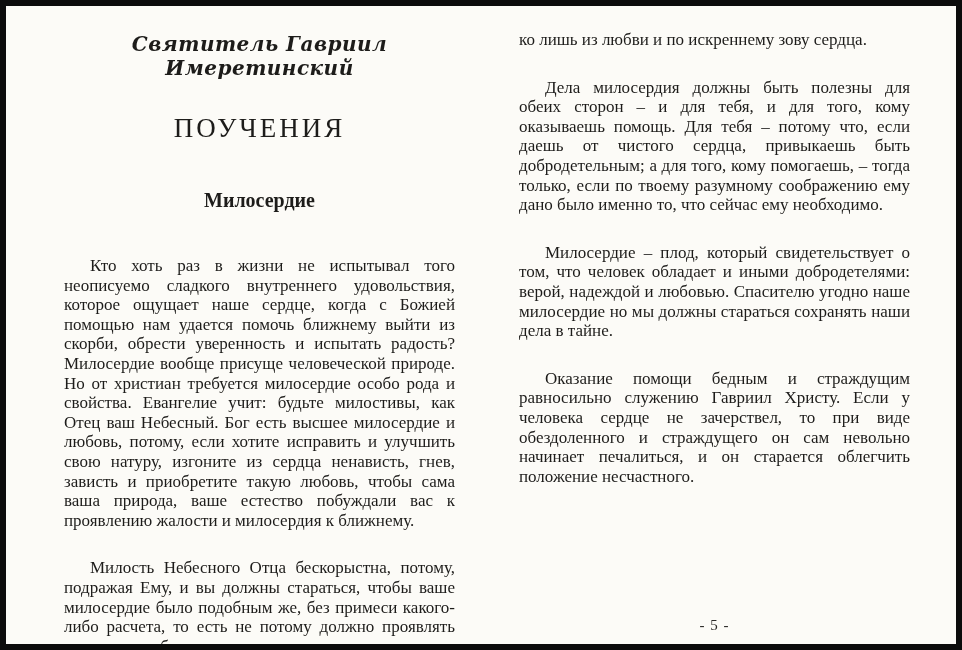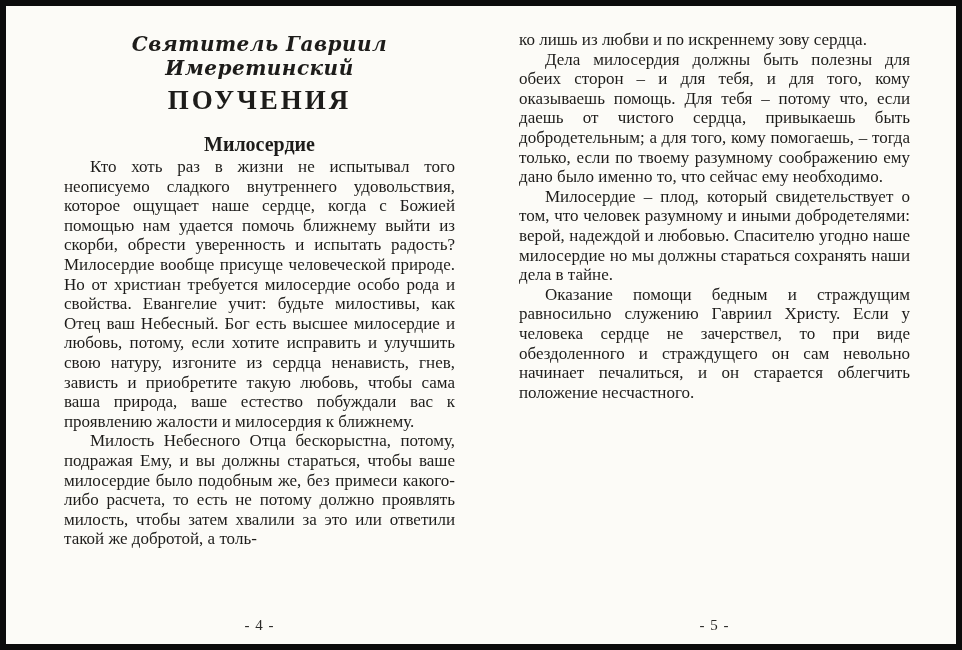--- a/index.html
+++ b/index.html
@@ -15,47 +15,48 @@
     color: #1d1c1a;
     overflow: hidden;
   }
 
   .page {
     width: 50%;
     height: 100%;
     display: flex;
     flex-direction: column;
     overflow: hidden;
+    gap: 28px;
   }
   .page.left  { padding: 26px 26px 8px 58px; }
   .page.right { padding: 24px 46px 8px 38px; }
 
   .author {
     text-align: center;
     font-family: "DejaVu Serif", serif;
     font-style: italic;
     font-weight: bold;
     font-size: 20px;
     letter-spacing: 0.5px;
   }
 
   .book-title {
     text-align: center;
-    font-weight: bold;
+    font-weight: normal;
     font-size: 27px;
     letter-spacing: 3px;
     margin-top: 5px;
   }
 
   .section-title {
     text-align: center;
     font-weight: bold;
     font-size: 20px;
     margin-top: 17px;
-    margin-bottom: 1px;
+    margin-bottom: 16px;
   }
 
   .para {
     font-size: 17px;
     line-height: 19.6px;
     text-align: justify;
     hyphens: auto;
     -webkit-hyphens: auto;
   }
   .para.indent { text-indent: 26px; }
@@ -79,18 +80,18 @@
     <div class="book-title">ПОУЧЕНИЯ</div>
     <div class="section-title">Милосердие</div>
     <p class="para indent">Кто хоть раз в жизни не испытывал того неописуемо сладкого внутреннего удовольствия, которое ощущает наше сердце, когда с Божией помощью нам удается помочь ближнему выйти из скорби, обрести уверенность и испытать радость? Милосердие вообще присуще человеческой природе. Но от христиан требуется милосердие особо рода и свойства. Евангелие учит: будьте милостивы, как Отец ваш Небесный. Бог есть высшее милосердие и любовь, потому, если хотите исправить и улучшить свою натуру, изгоните из сердца ненависть, гнев, зависть и приобретите такую любовь, чтобы сама ваша природа, ваше естество побуждали вас к проявлению жалости и милосердия к ближнему.</p>
     <p class="para indent">Милость Небесного Отца бескорыстна, потому, подражая Ему, и вы должны стараться, чтобы ваше милосердие было подобным же, без примеси какого-либо расчета, то есть не потому должно проявлять милость, чтобы затем хвалили за это или ответили такой же добротой, а толь-</p>
     <div class="pagenum">- 4 -</div>
   </div>
 
   <div class="page right">
     <p class="para">ко лишь из любви и по искреннему зову сердца.</p>
     <p class="para indent">Дела милосердия должны быть полезны для обеих сторон – и для тебя, и для того, кому оказываешь помощь. Для тебя – потому что, если даешь от чистого сердца, привыкаешь быть добродетельным; а для того, кому помогаешь, – тогда только, если по твоему разумному соображению ему дано было именно то, что сейчас ему необходимо.</p>
-    <p class="para indent">Милосердие – плод, который свидетельствует о том, что человек разумному и иными добродетелями: верой, надеждой и любовью. Спасителю угодно наше милосердие но мы должны стараться сохранять наши дела в тайне.</p>
+    <p class="para indent">Милосердие – плод, который свидетельствует о том, что человек обладает и иными добродетелями: верой, надеждой и любовью. Спасителю угодно наше милосердие но мы должны стараться сохранять наши дела в тайне.</p>
     <p class="para indent">Оказание помощи бедным и страждущим равносильно служению Гавриил Христу. Если у человека сердце не зачерствел, то при виде обездоленного и страждущего он сам невольно начинает печалиться, и он старается облегчить положение несчастного.</p>
     <div class="pagenum">- 5 -</div>
   </div>
 
 </div>
 
 </body></html>

